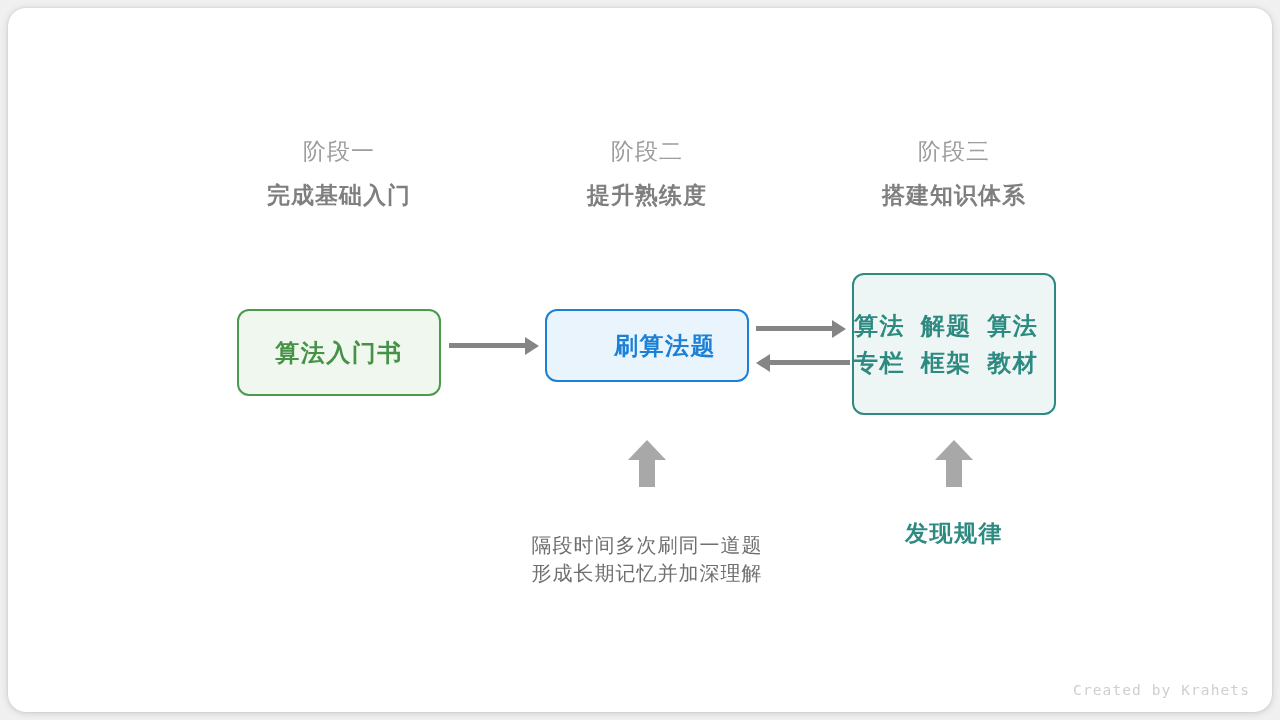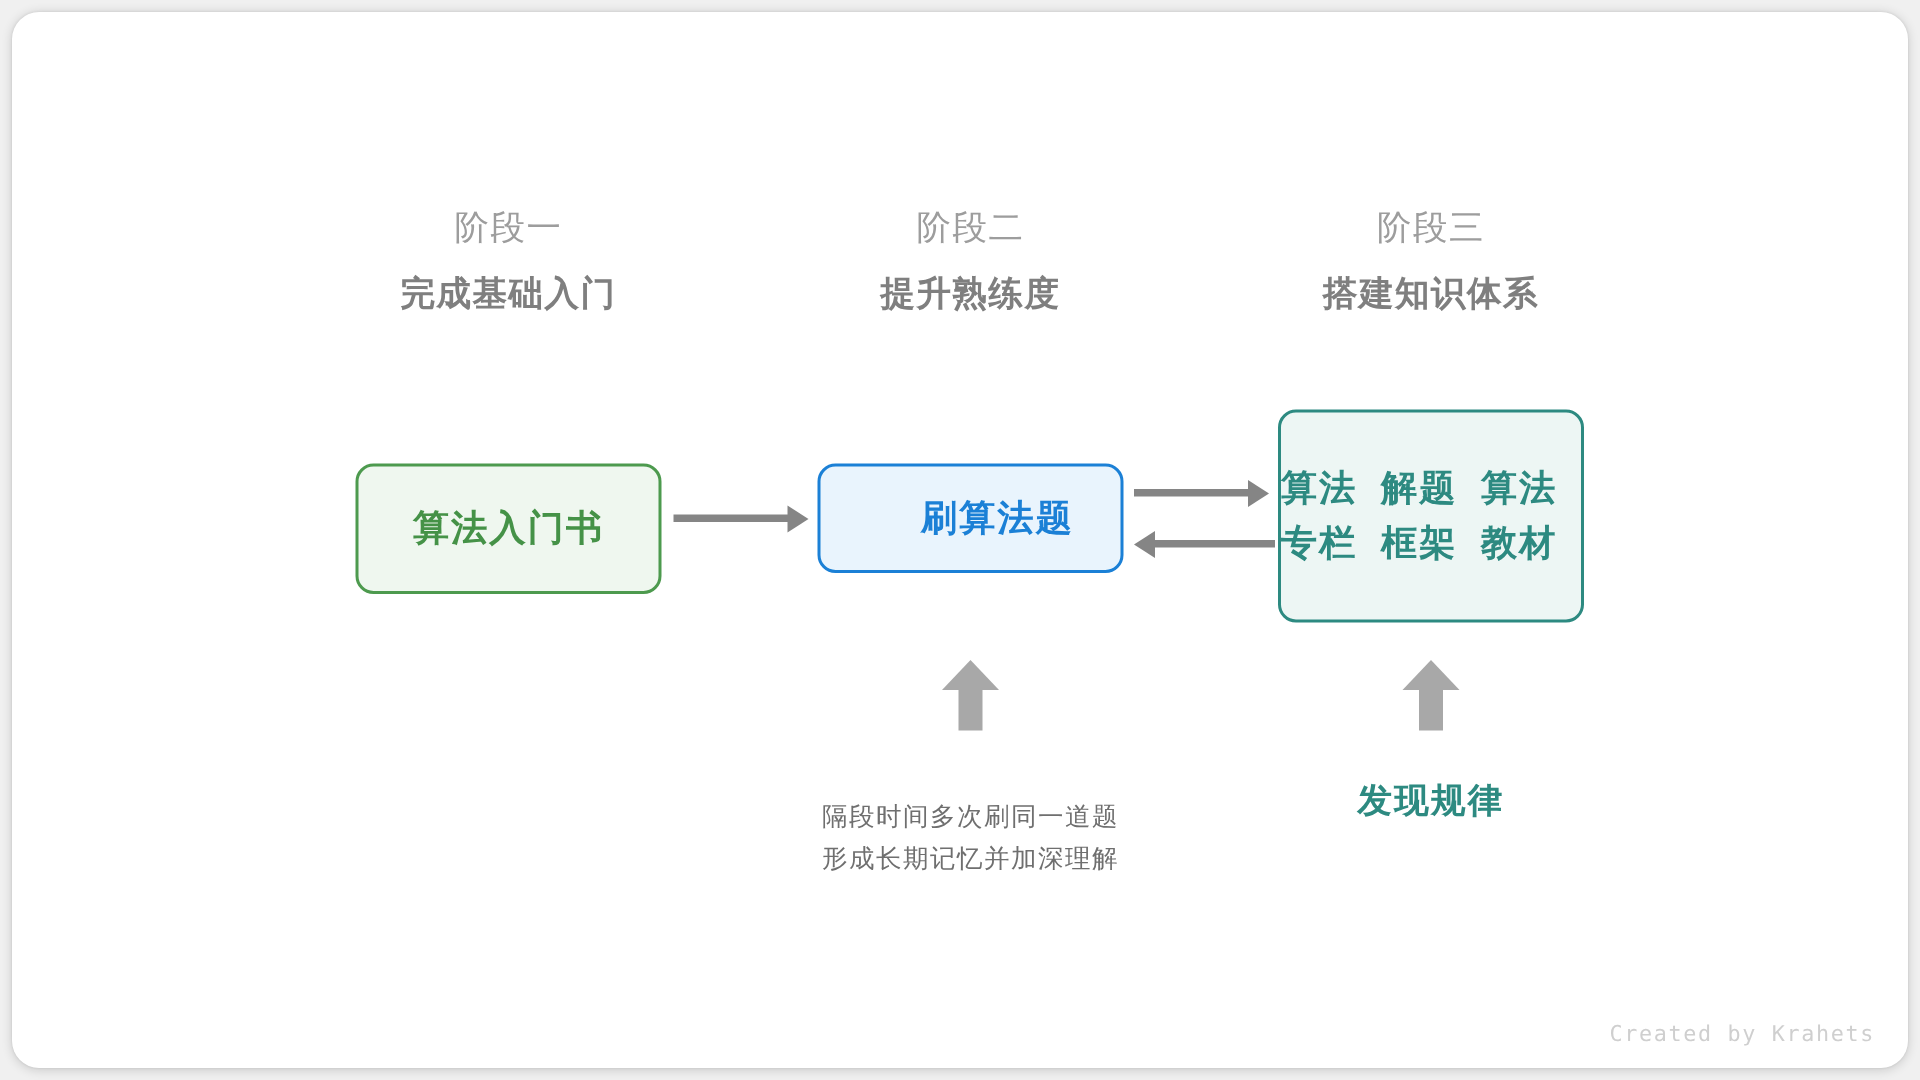--- a/index.html
+++ b/index.html
@@ -115,21 +115,21 @@
   .note .note-title {
     display: block;
     font-size: 23px;
     font-weight: bold;
     letter-spacing: 1.5px;
     line-height: 32px;
   }
   .note .note-body { display: block; margin-top: 14px; }
   .note .note-line {
     display: block;
-    font-size: 17px;
+    font-size: 20px;
     color: #6f6f6f;
     line-height: 28px;
     letter-spacing: 1px;
   }
   #note-review .note-title { color: #1b80d6; }
   #note-summary .note-title { color: #2d8a81; }
 
   #credit {
     position: absolute;
     right: 22px;

